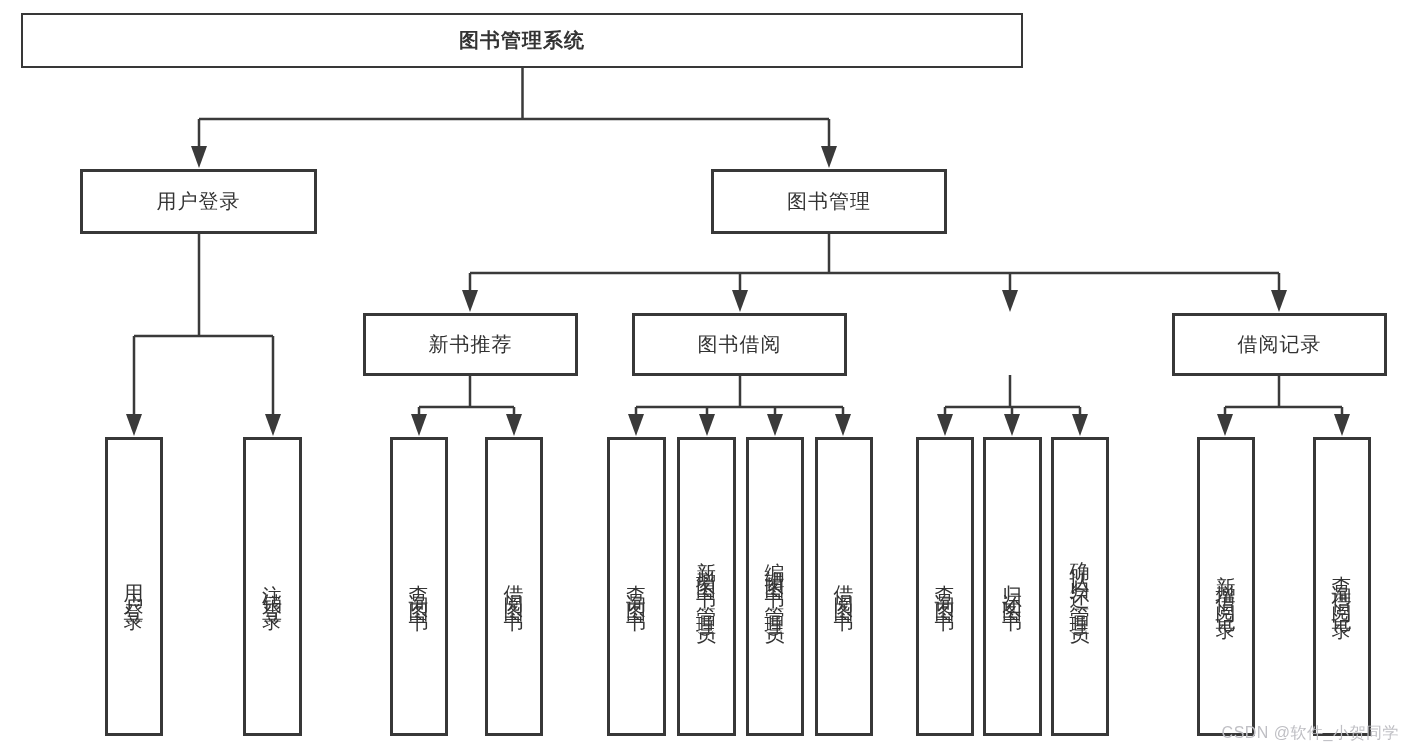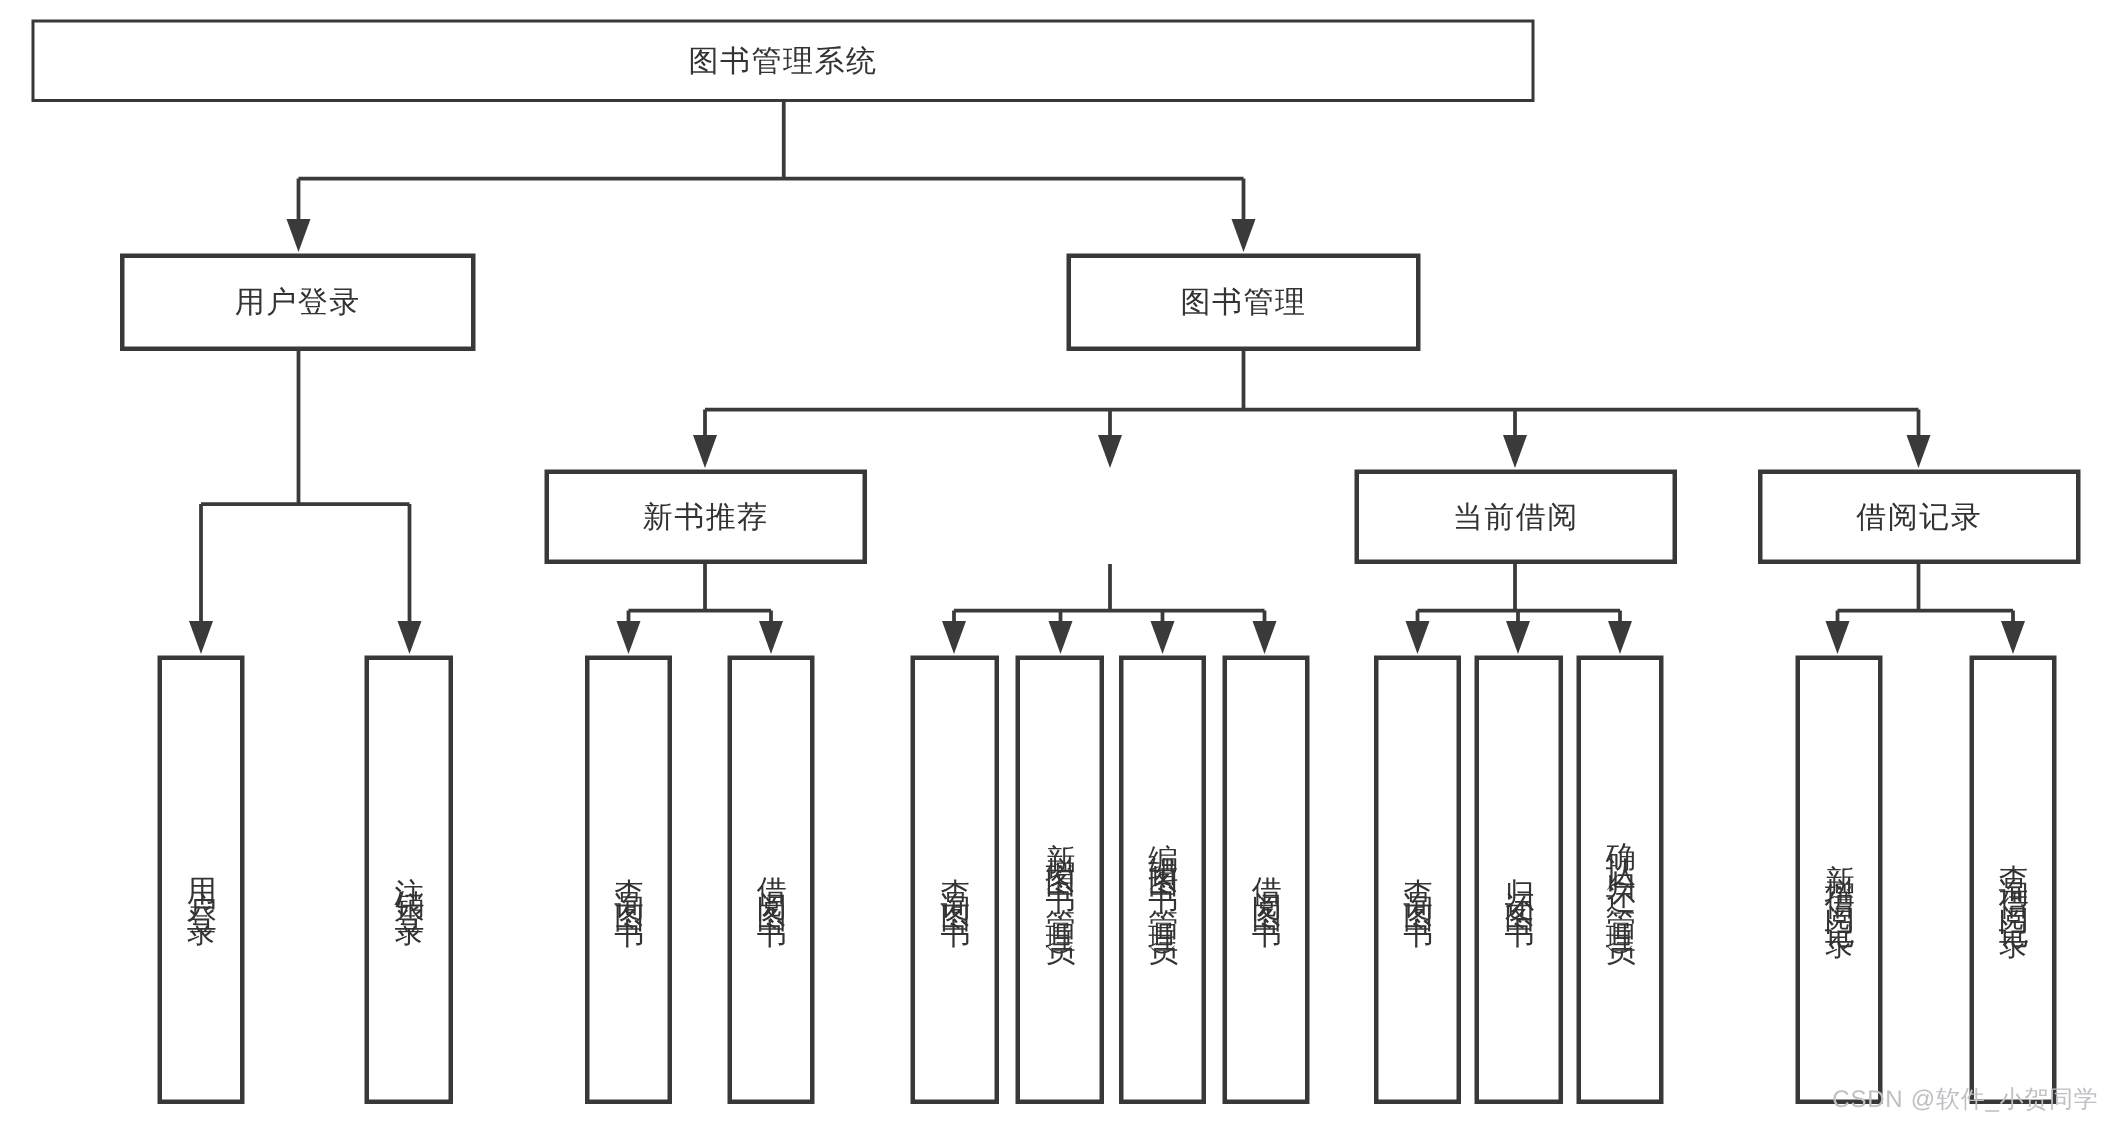--- a/index.html
+++ b/index.html
@@ -82,36 +82,36 @@
       <polygon points="767,414 783,414 775,436"></polygon>
       <polygon points="835,414 851,414 843,436"></polygon>
       <polygon points="937,414 953,414 945,436"></polygon>
       <polygon points="1004,414 1020,414 1012,436"></polygon>
       <polygon points="1072,414 1088,414 1080,436"></polygon>
       <polygon points="1217,414 1233,414 1225,436"></polygon>
       <polygon points="1334,414 1350,414 1342,436"></polygon>
     </g>
   </svg>
 
-  <div class="box root" style="left:21px;top:13px;width:1002px;height:55px;">
+  <div class="box root" style="left:21px;top:13px;width:1002px;height:55px;font-weight:bold;">
     <span>图书管理系统</span>
   </div>
 
   <div class="box" style="left:80px;top:169px;width:237px;height:65px;">
     <span>用户登录</span>
   </div>
   <div class="box" style="left:711px;top:169px;width:236px;height:65px;align-items:center;">
     <span>图书管理</span>
   </div>
 
   <div class="box" style="left:363px;top:313px;width:215px;height:63px;">
     <span>新书推荐</span>
   </div>
-  <div class="box" style="left:903px;top:313px;width:215px;height:63px;">
-    <span>当前借阅</span>
+  <div class="box" style="left:632px;top:313px;width:215px;height:63px;">
+    <span>图书借阅</span>
   </div>
   <div class="box" style="left:1172px;top:313px;width:215px;height:63px;text-align:right;">
     <span>借阅记录</span>
   </div>
 
   <div class="box vbox" style="left:105px;top:437px;width:58px;height:299px;">
     <span>用户登录</span>
   </div>
   <div class="box vbox" style="left:243px;top:437px;width:59px;height:299px;">
     <span>注销登录</span>

